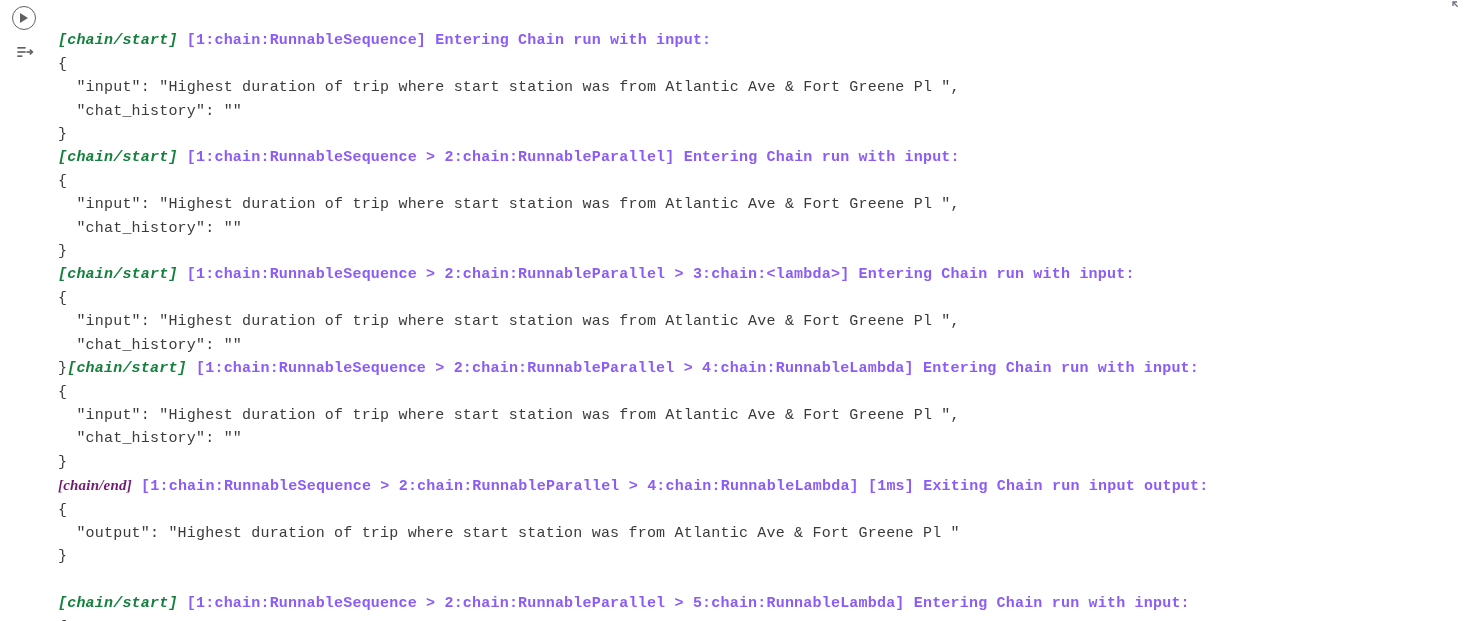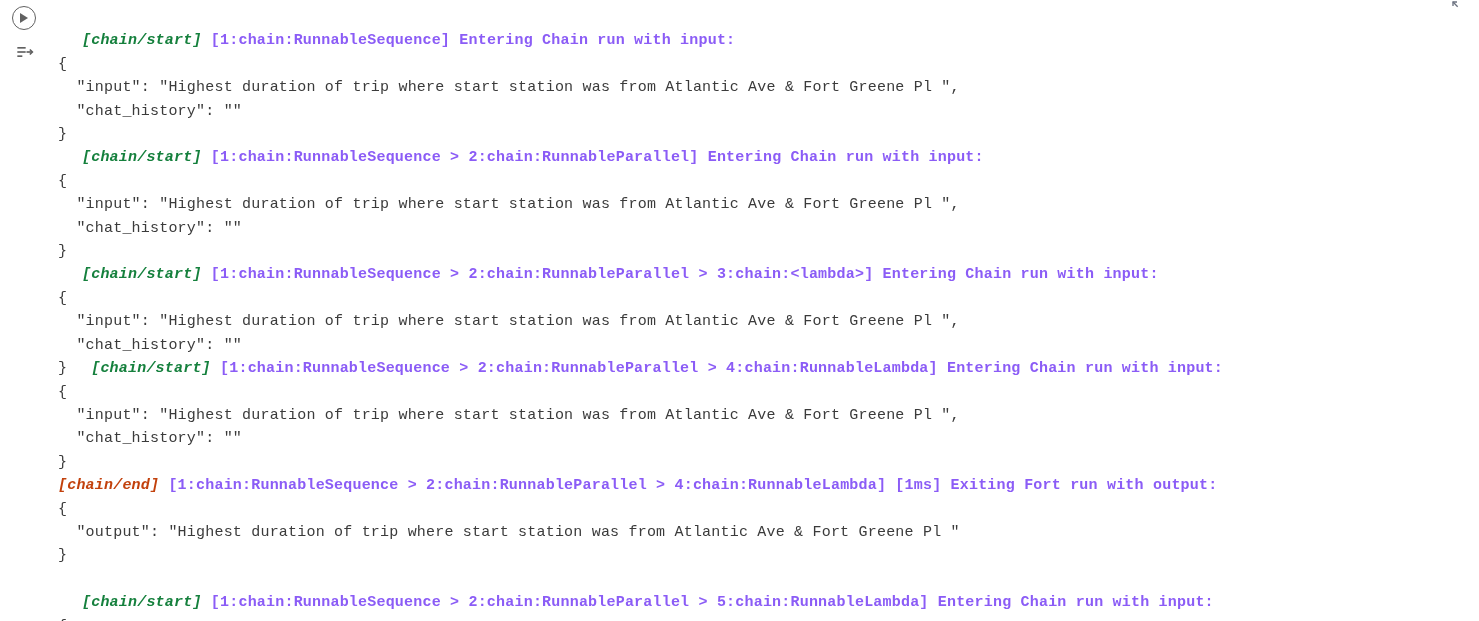--- a/index.html
+++ b/index.html
@@ -51,22 +51,22 @@
     position: absolute;
     left: 58px;
     top: 6px;
     right: 20px;
     white-space: pre;
     font-family: inherit;
     line-height: 23.4px;
     letter-spacing: 0.2px;
     color: #3b3b3b;
   }
-  .tag-start { color: #15803d; font-style: italic; font-weight: 700; margin-left: 24px; }
-  .tag-end   { color: #c2410c; font-style: italic; font-weight: 700; }
+  .tag-start { color: #15803d; font-style: italic; font-weight: 700; }
+  .tag-end   { color: #701a75; font-style: italic; font-weight: 700; font-family: Liberation Serif, serif; }
   .bold      { font-weight: 700; color: #8b5cf6; }
   .plain     { color: #3b3b3b; }
   .corner-icon {
     position: absolute;
     right: 8px;
     top: 0px;
     width: 20px;
     height: 20px;
     color: #6b7280;
     cursor: pointer;
@@ -112,20 +112,20 @@
 <span class="plain">}</span>
 <span><span class="tag-start">[chain/start]</span><span class="bold"> [1:chain:RunnableSequence &gt; 2:chain:RunnableParallel &gt; 3:chain:&lt;lambda&gt;] </span><span class="bold">Entering Chain run with input:</span></span>
 <span class="plain">{</span>
 <span class="plain">  "input": "Highest duration of trip where start station was from Atlantic Ave &amp; Fort Greene Pl ",</span>
 <span class="plain">  "chat_history": ""</span>
 <span><span class="plain">}</span><span class="tag-start">[chain/start]</span><span class="bold"> [1:chain:RunnableSequence &gt; 2:chain:RunnableParallel &gt; 4:chain:RunnableLambda] </span><span class="bold">Entering Chain run with input:</span></span>
 <span class="plain">{</span>
 <span class="plain">  "input": "Highest duration of trip where start station was from Atlantic Ave &amp; Fort Greene Pl ",</span>
 <span class="plain">  "chat_history": ""</span>
 <span class="plain">}</span>
-<span><span class="tag-end">[chain/end]</span><span class="bold"> [1:chain:RunnableSequence &gt; 2:chain:RunnableParallel &gt; 4:chain:RunnableLambda] [1ms] </span><span class="bold">Exiting Fort run with output:</span></span>
+<span><span class="tag-end">[chain/end]</span><span class="bold"> [1:chain:RunnableSequence &gt; 2:chain:RunnableParallel &gt; 4:chain:RunnableLambda] [1ms] </span><span class="bold">Exiting Chain run input output:</span></span>
 <span class="plain">{</span>
 <span class="plain">  "output": "Highest duration of trip where start station was from Atlantic Ave &amp; Fort Greene Pl "</span>
 <span class="plain">}</span>
 
 <span><span class="tag-start">[chain/start]</span><span class="bold"> [1:chain:RunnableSequence &gt; 2:chain:RunnableParallel &gt; 5:chain:RunnableLambda] </span><span class="bold">Entering Chain run with input:</span></span>
 <span class="plain">{</span>
 </div>
 
 </body></html>

